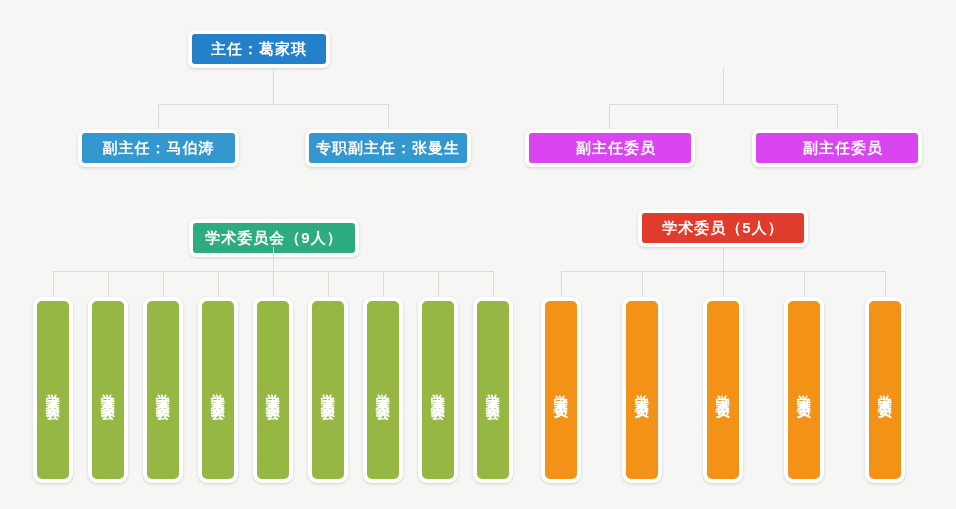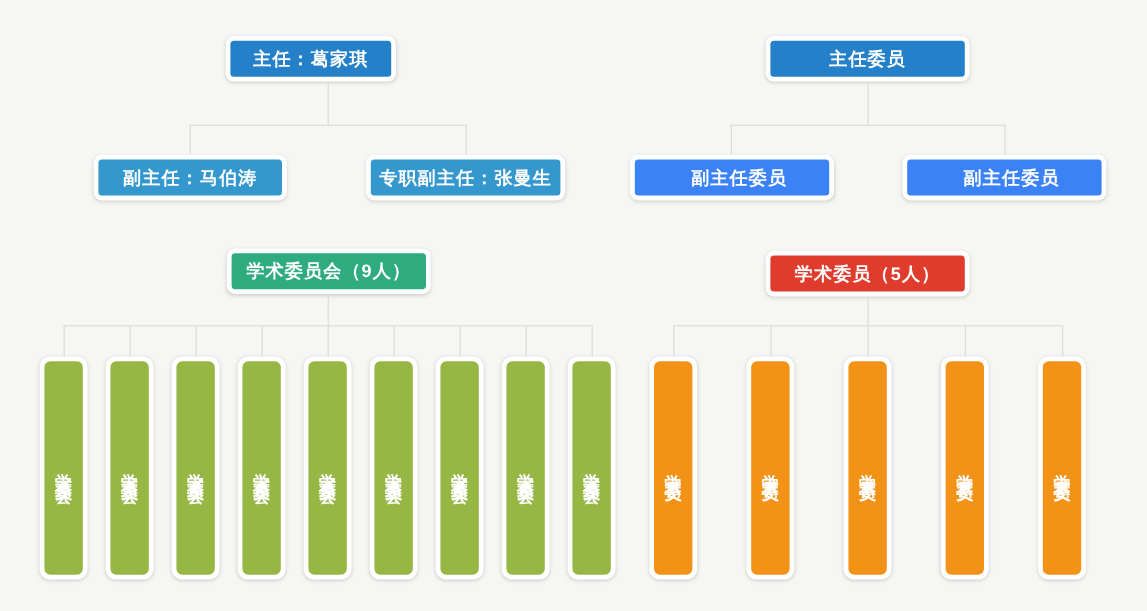--- a/index.html
+++ b/index.html
@@ -41,42 +41,42 @@
     letter-spacing:3px;
     writing-mode:vertical-rl;
     text-orientation:upright;
     line-height:1.05;
     padding-top:0;
   }
 
   
   .c-blue     {background:#2480c8;}
   .c-cyan     {background:#3498ce;}
-  .c-peri     {background:#3b82f6;padding-left:12px;}
+  .c-peri     {background:#d946ef;padding-left:12px;}
   .c-teal     {background:#2fac7f;}
   .c-red      {background:#e03c2e;text-align:center;}
   .c-olive    {background:#97b745;}
   .c-orange   {background:#f29318;}
 </style>
 </head>
 <body>
 
 <div id="chart">
 
   <div class="node h-node c-blue" style="left:188px;top:30px;width:142px;">主任：葛家琪</div>
 
   <div class="ln v" style="left:273px;top:68px;height:36px;"></div>
   <div class="ln h" style="left:158px;top:104px;width:231px;"></div>
   <div class="ln v" style="left:158px;top:104px;height:25px;"></div>
   <div class="ln v" style="left:388px;top:104px;height:25px;"></div>
 
   <div class="node h-node c-cyan" style="left:305px;top:129px;width:166px;">专职副主任：张曼生</div>
   <div class="node h-node c-cyan" style="left:78px;top:129px;width:161px;">副主任：马伯涛</div>
 
-  <div class="node h-node c-teal" style="left:189px;top:207px;width:170px;">学术委员会（9人）</div>
+  <div class="node h-node c-teal" style="left:189px;top:219px;width:170px;">学术委员会（9人）</div>
 
   <div class="ln v" style="left:273px;top:247px;height:24px;"></div>
   <div class="ln h" style="left:53px;top:271px;width:441px;"></div>
   <div class="ln v" style="left:53px;top:271px;height:26px;"></div>
   <div class="ln v" style="left:108px;top:271px;height:26px;"></div>
   <div class="ln v" style="left:163px;top:271px;height:26px;"></div>
   <div class="ln v" style="left:218px;top:271px;height:26px;"></div>
   <div class="ln v" style="left:273px;top:271px;height:26px;"></div>
   <div class="ln v" style="left:328px;top:271px;height:26px;"></div>
   <div class="ln v" style="left:383px;top:271px;height:26px;"></div>
@@ -86,21 +86,20 @@
   <div class="node v-node c-olive" style="left:33px;top:297px;">学术委员会</div>
   <div class="node v-node c-olive" style="left:88px;top:297px;">学术委员会</div>
   <div class="node v-node c-olive" style="left:143px;top:297px;">学术委员会</div>
   <div class="node v-node c-olive" style="left:198px;top:297px;">学术委员会</div>
   <div class="node v-node c-olive" style="left:253px;top:297px;">学术委员会</div>
   <div class="node v-node c-olive" style="left:308px;top:297px;">学术委员会</div>
   <div class="node v-node c-olive" style="left:363px;top:297px;">学术委员会</div>
   <div class="node v-node c-olive" style="left:418px;top:297px;">学术委员会</div>
   <div class="node v-node c-olive" style="left:473px;top:297px;">学术委员会</div>
 
-  <div class="node h-node c-blue" style="left:638px;top:30px;width:170px;">主任委员</div>
 
   <div class="ln v" style="left:723px;top:68px;height:36px;"></div>
   <div class="ln h" style="left:609px;top:104px;width:229px;"></div>
   <div class="ln v" style="left:609px;top:104px;height:25px;"></div>
   <div class="ln v" style="left:837px;top:104px;height:25px;"></div>
 
   <div class="node h-node c-peri" style="left:525px;top:129px;width:170px;">副主任委员</div>
   <div class="node h-node c-peri" style="left:752px;top:129px;width:170px;">副主任委员</div>
 
   <div class="node h-node c-red" style="left:638px;top:209px;width:170px;">学术委员（5人）</div>

